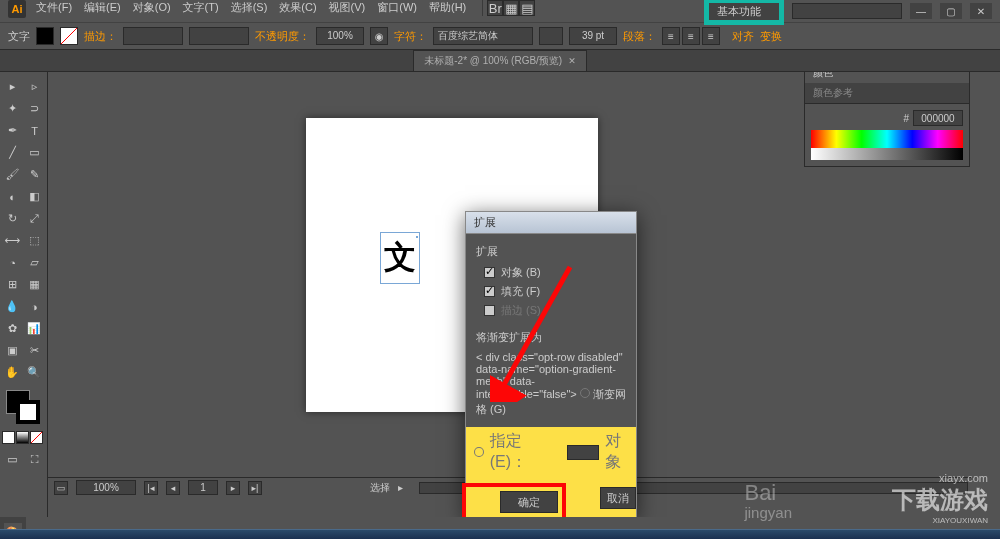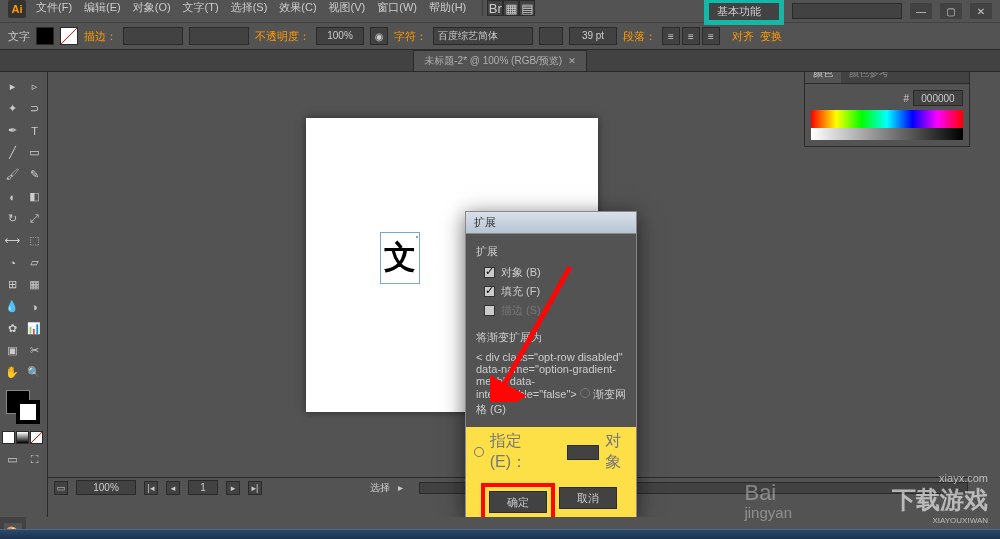--- a/index.html
+++ b/index.html
@@ -45,41 +45,41 @@
 .canvas-area { flex: 1; background: #535353; position: relative; overflow: hidden; }
 .artboard { position: absolute; left: 258px; top: 46px; width: 292px; height: 294px; background: #fff; box-shadow: 0 0 8px rgba(0,0,0,0.5); }
 .text-obj { position: absolute; top: 118px; left: 78px; font-size: 32px; font-weight: bold; color: #000; }
 .text-obj::before, .text-obj::after { content: ''; position: absolute; border: 1px solid #7aa7d6; }
 .text-obj::before { left: -4px; right: -4px; top: -4px; bottom: -4px; }
 
 .right-dock { width: 26px; background: #424242; display: flex; flex-direction: column; align-items: center; padding-top: 6px; gap: 8px; }
 .right-dock .dock-icon { width: 18px; height: 18px; background: #535353; color: #ccc; display: flex; align-items: center; justify-content: center; font-size: 11px; }
 
 .color-panel { position: absolute; right: 30px; top: -10px; width: 166px; background: #535353; border: 1px solid #2a2a2a; font-size: 10px; color: #ccc; z-index: 5; }
-.color-panel .cp-tabs { display: flex; background: #424242; border-bottom: 1px solid #2a2a2a; }
+.color-panel .cp-tabs { display: flex; background: #424242; border-bottom: 1px solid #2a2a2a; flex-direction: column; }
 .color-panel .cp-tab { padding: 3px 8px; background: #535353; }
 .color-panel .cp-tab.inactive { background: #424242; color: #888; }
 .color-panel .cp-body { padding: 6px; }
 .color-panel .cp-row { display: flex; align-items: center; gap: 4px; margin-bottom: 4px; }
 .color-panel .cp-gradient { height: 18px; background: linear-gradient(to right, #f00, #ff0, #0f0, #0ff, #00f, #f0f, #f00); margin-top: 2px; }
 .color-panel .cp-gradient2 { height: 12px; background: linear-gradient(to right, #fff, #000); }
 .color-panel .hex-input { width: 50px; height: 16px; background: #424242; border: 1px solid #2a2a2a; color: #ccc; text-align: center; font-size: 10px; }
 
 .dialog { position: absolute; left: 417px; top: 139px; width: 172px; background: #fde047; border: 1px solid #888; box-shadow: 0 4px 20px rgba(0,0,0,0.6); z-index: 10; }
 .dialog .dlg-title { background: linear-gradient(#d8e0ea, #b8c4d4); color: #333; font-size: 11px; padding: 3px 8px; border-bottom: 1px solid #888; }
 .dialog .dlg-body { padding: 10px; background: #535353; color: #ccc; font-size: 11px; }
 .dialog .section-label { margin-bottom: 6px; }
 .dialog .opt-row { margin: 4px 0 4px 8px; display: flex; align-items: center; gap: 6px; }
 .dialog .opt-row.disabled { color: #777; }
 .dialog .chk { width: 11px; height: 11px; background: #ccc; border: 1px solid #333; position: relative; display: inline-block; }
 .dialog .chk.checked::after { content: '✓'; position: absolute; top: -3px; left: 0; color: #000; font-size: 11px; }
 .dialog .radio { width: 10px; height: 10px; border-radius: 50%; border: 1px solid #777; display: inline-block; }
 .dialog .num-input { width: 34px; height: 15px; background: #424242; border: 1px solid #2a2a2a; }
 .dialog .btn-row { display: flex; gap: 8px; margin-top: 14px; justify-content: center; }
-.dialog .dlg-btn { width: 58px; height: 22px; background: #424242; border: 1px solid #2a2a2a; color: #ccc; font-size: 11px; display: flex; align-items: center; justify-content: center; cursor: pointer; }
+.dialog .dlg-btn { width: 58px; height: 22px; background: #424242; border: 1px solid #2a2a2a; color: #ccc; font-size: 11px; display: flex; align-items: center; justify-content: center; cursor: pointer; margin-left: 30px; }
 .red-box { border: 4px solid #fd0606; padding: 4px; margin: -4px; }
 .red-arrow { position: absolute; top: 190px; left: 490px; z-index: 15; pointer-events: none; }
 
 .statusbar { position: absolute; bottom: 20px; left: 48px; right: 26px; height: 20px; background: #535353; border-top: 1px solid #2a2a2a; display: flex; align-items: center; padding: 0 6px; color: #ccc; font-size: 10px; gap: 8px; }
 .statusbar .zoom-dd { width: 60px; height: 15px; background: #424242; border: 1px solid #2a2a2a; text-align: center; line-height: 13px; }
 .statusbar .nav-btn { width: 14px; height: 14px; background: #424242; border: 1px solid #2a2a2a; text-align: center; line-height: 12px; font-size: 9px; }
 .statusbar .hscroll { flex: 1; height: 12px; background: #424242; border: 1px solid #2a2a2a; margin-left: 8px; }
 
 .watermark1 { position: absolute; right: 208px; bottom: 18px; color: rgba(255,255,255,0.35); font-size: 22px; font-weight: normal; z-index: 20; pointer-events: none; }
 .watermark1 .sub { font-size: 15px; display: block; margin-top: -2px; }

